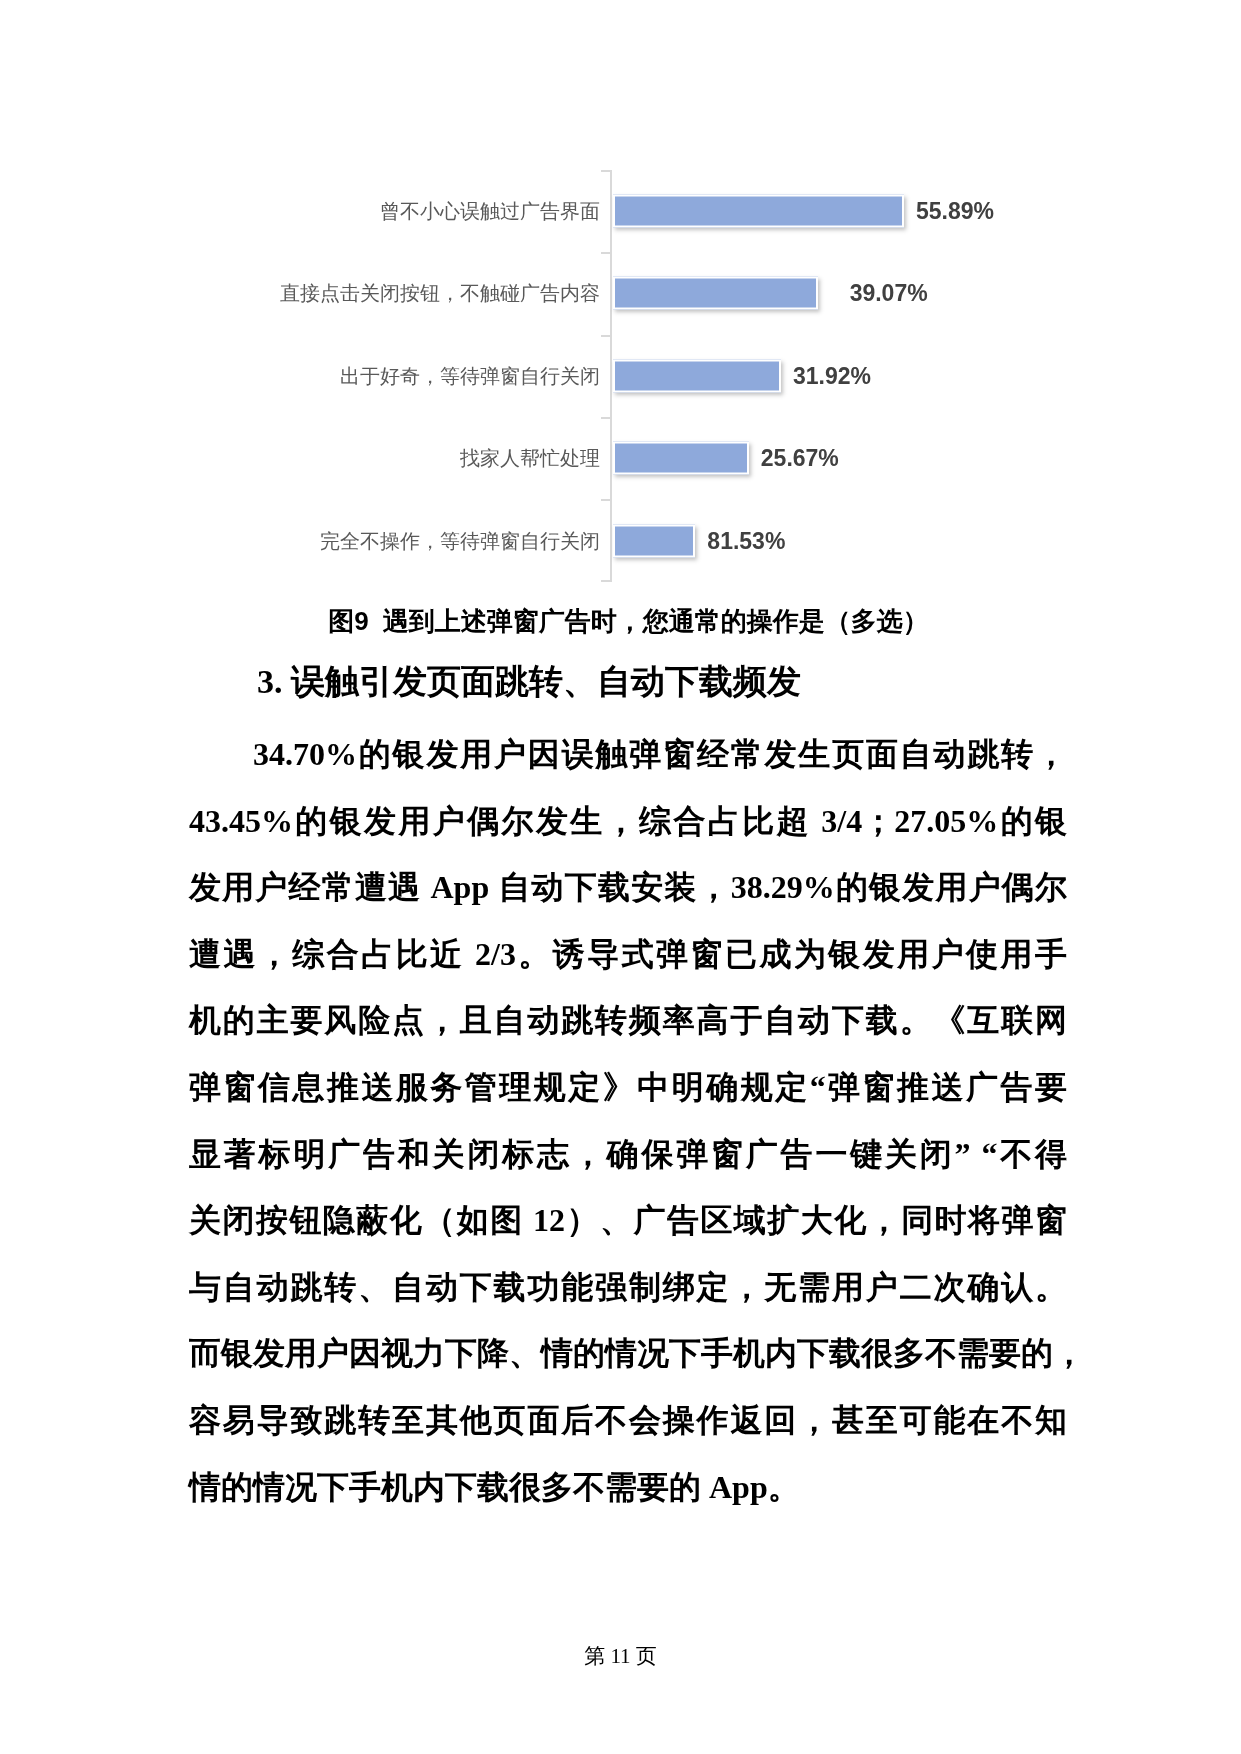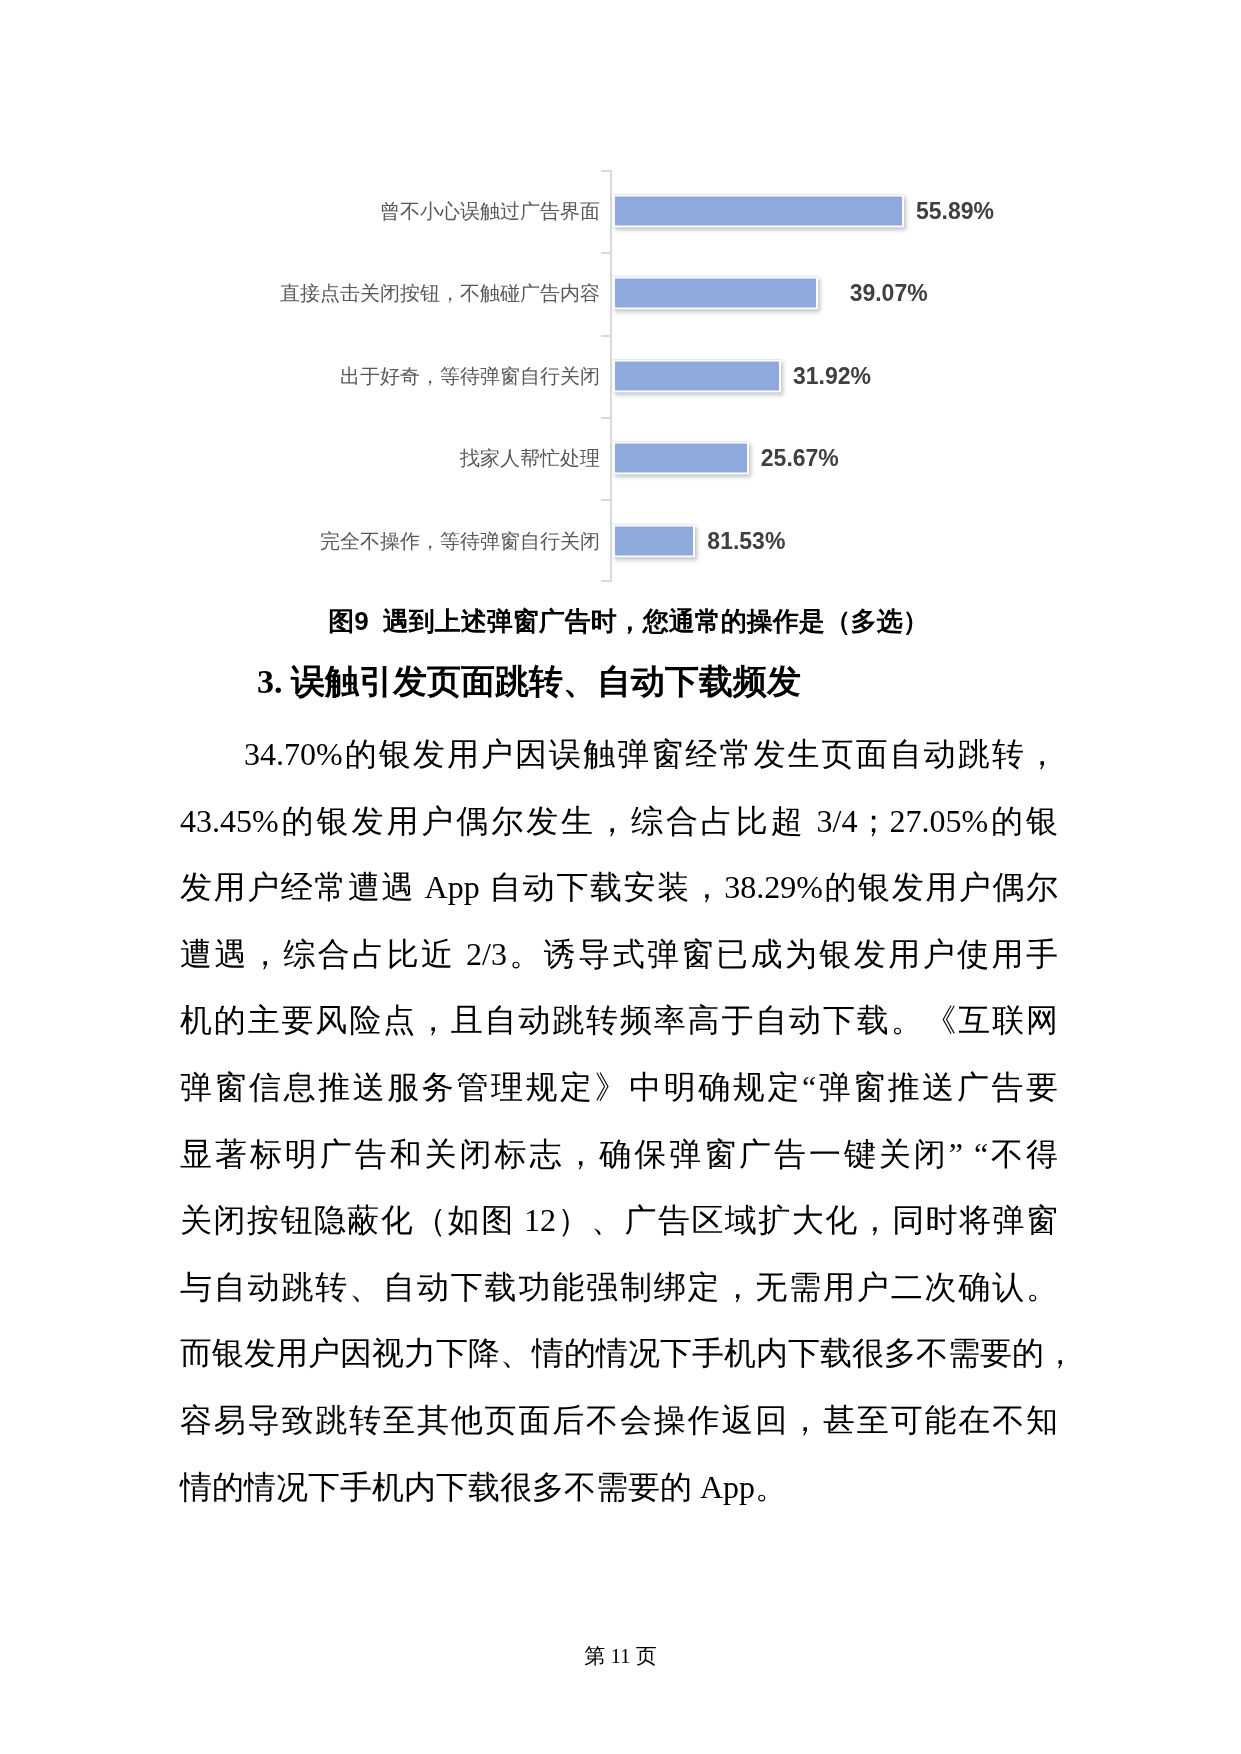--- a/index.html
+++ b/index.html
@@ -36,21 +36,21 @@
     font-size:26px;font-weight:700;color:#000;white-space:nowrap;
   }
   .cap-gap{display:inline-block;width:14px;}
   
   .heading{
     position:absolute;top:660px;left:189px;width:878px;margin:0;
     padding-left:68px;font-size:34px;font-weight:700;line-height:44px;
     font-family:"Liberation Serif","DejaVu Serif",serif;white-space:nowrap;
   }
   
-  .para{position:absolute;top:721px;left:180px;width:878px;font-size:32px;line-height:66.6px;}
+  .para{position:absolute;top:721px;left:189px;width:878px;font-size:32px;line-height:66.6px;font-weight:bold;}
   .pline{text-align:justify;text-align-last:justify;white-space:nowrap;}
   .pline.indent{padding-left:64px;}
   .pline.last{text-align-last:left;}
   
   .footer{
     position:absolute;top:1642px;left:0;width:100%;text-align:center;
     font-size:21px;color:#000;
   }
 </style>
 </head>

